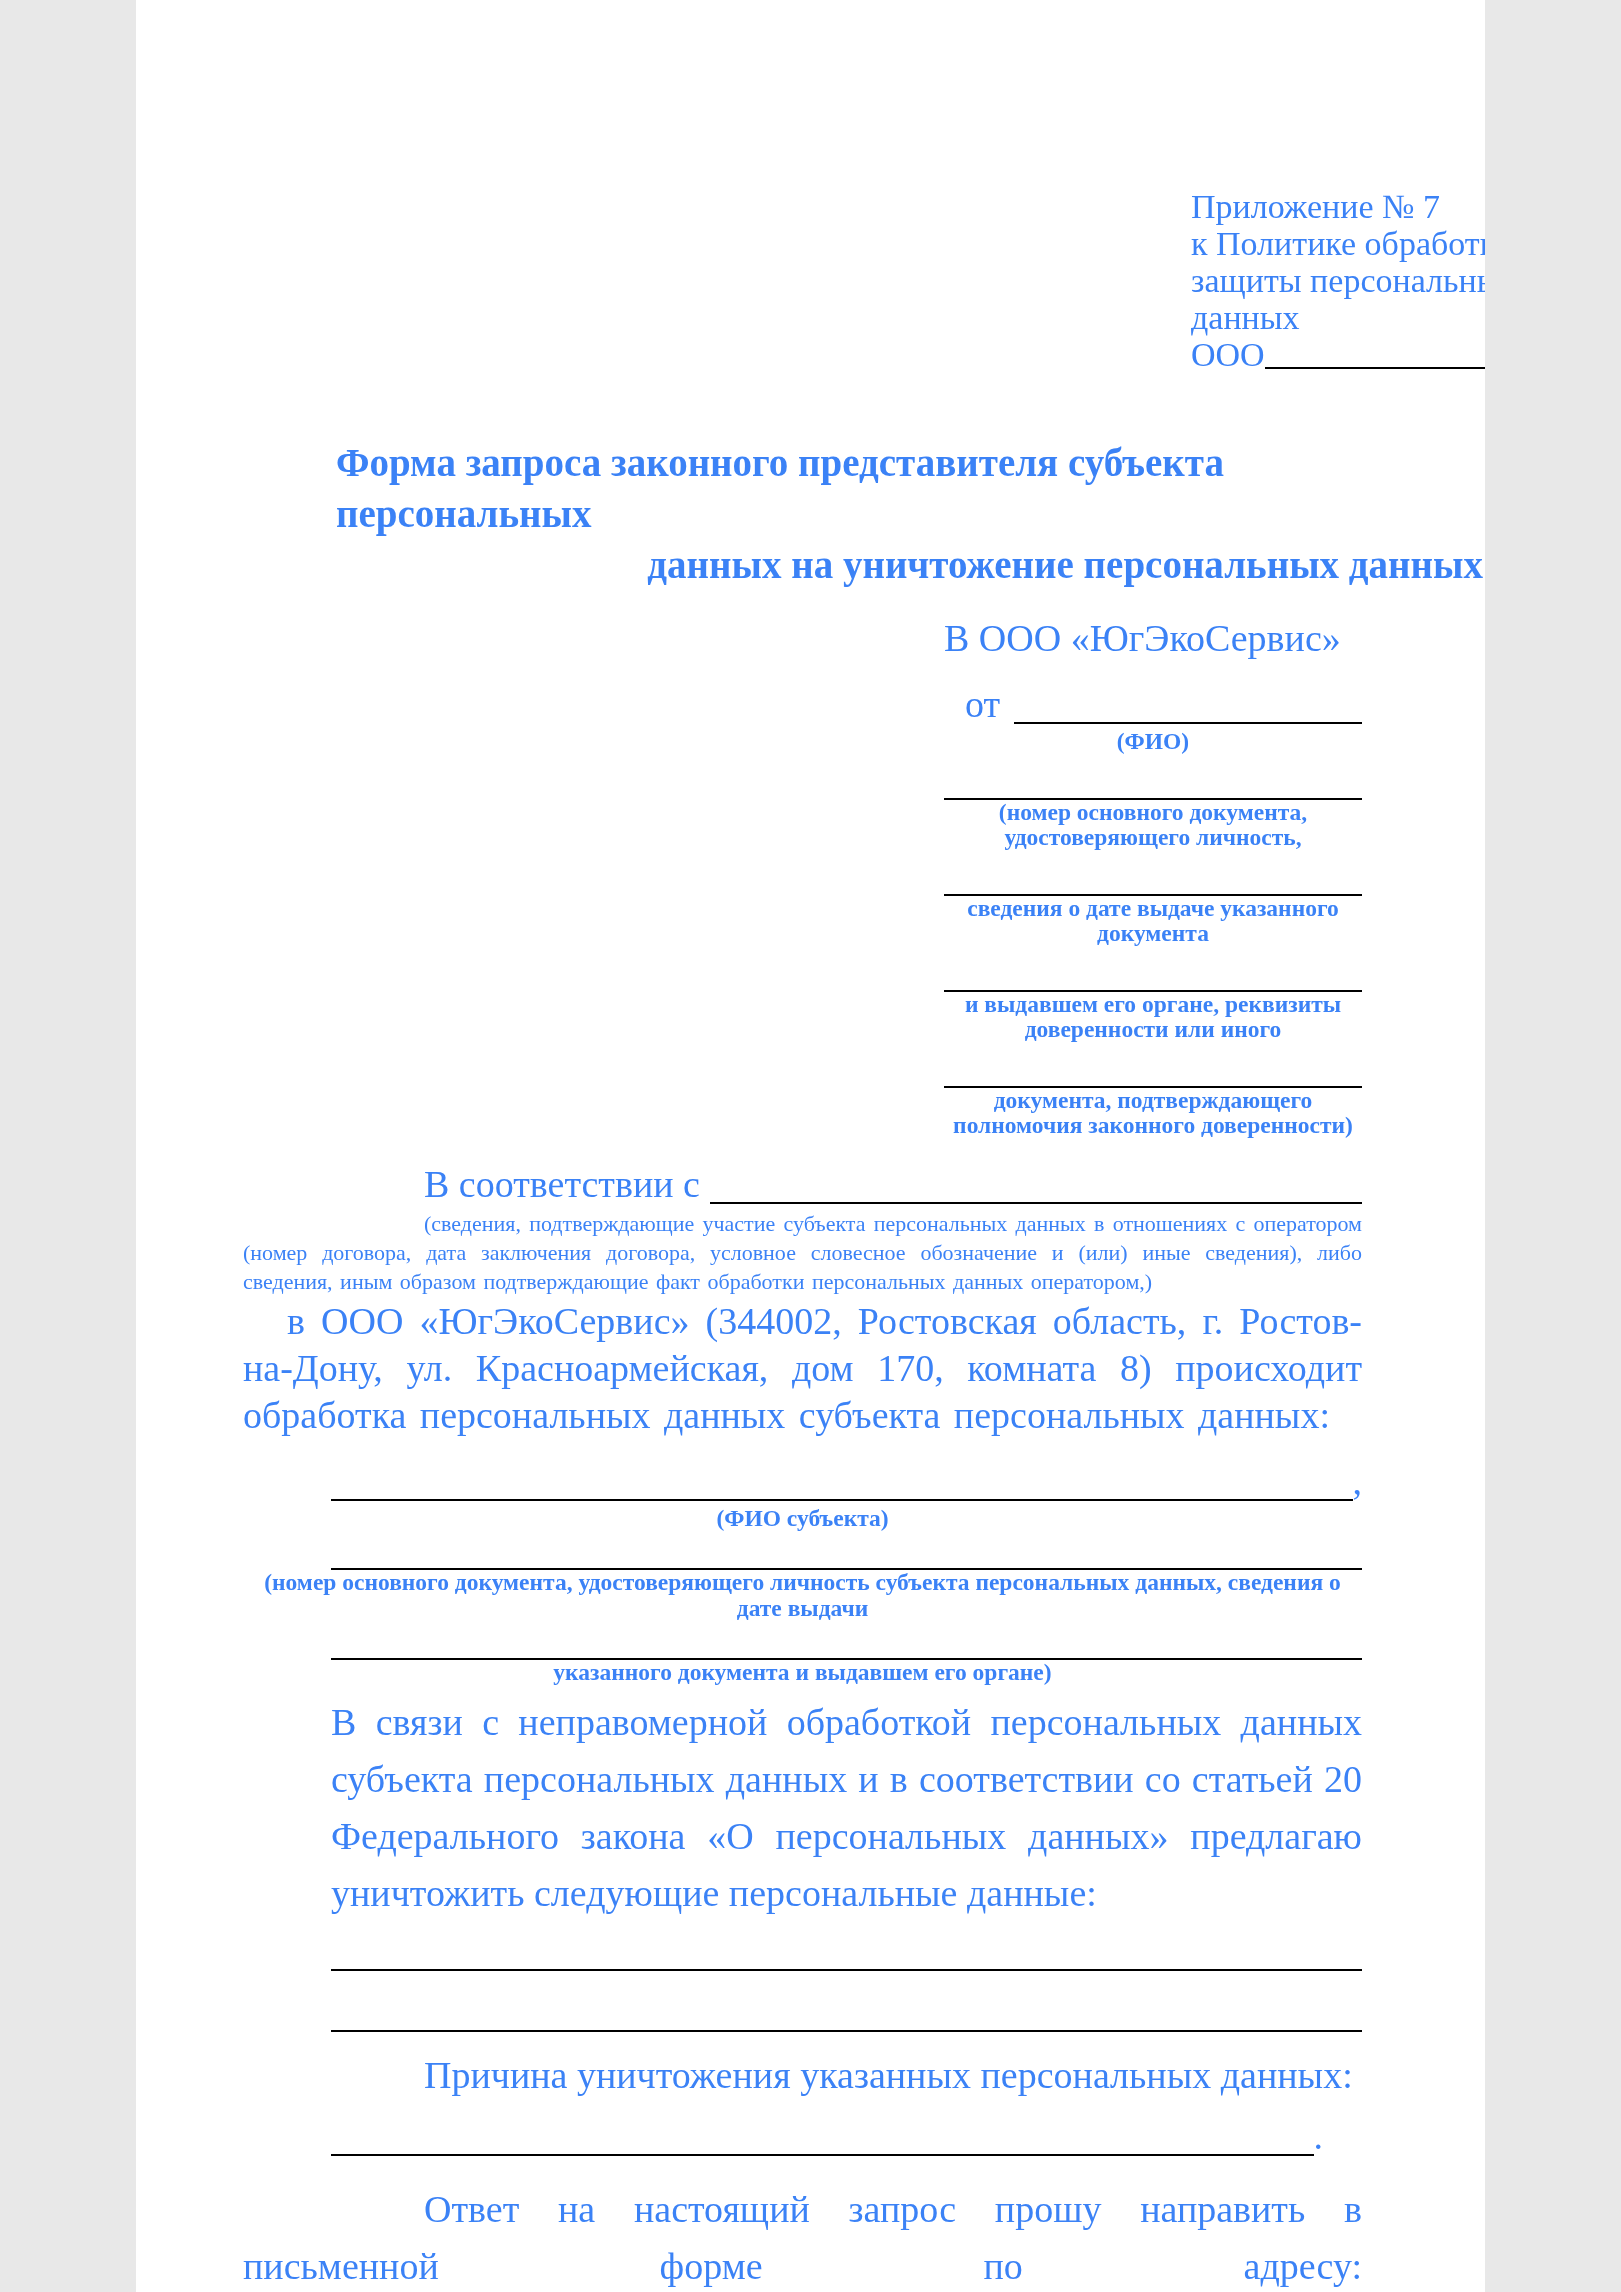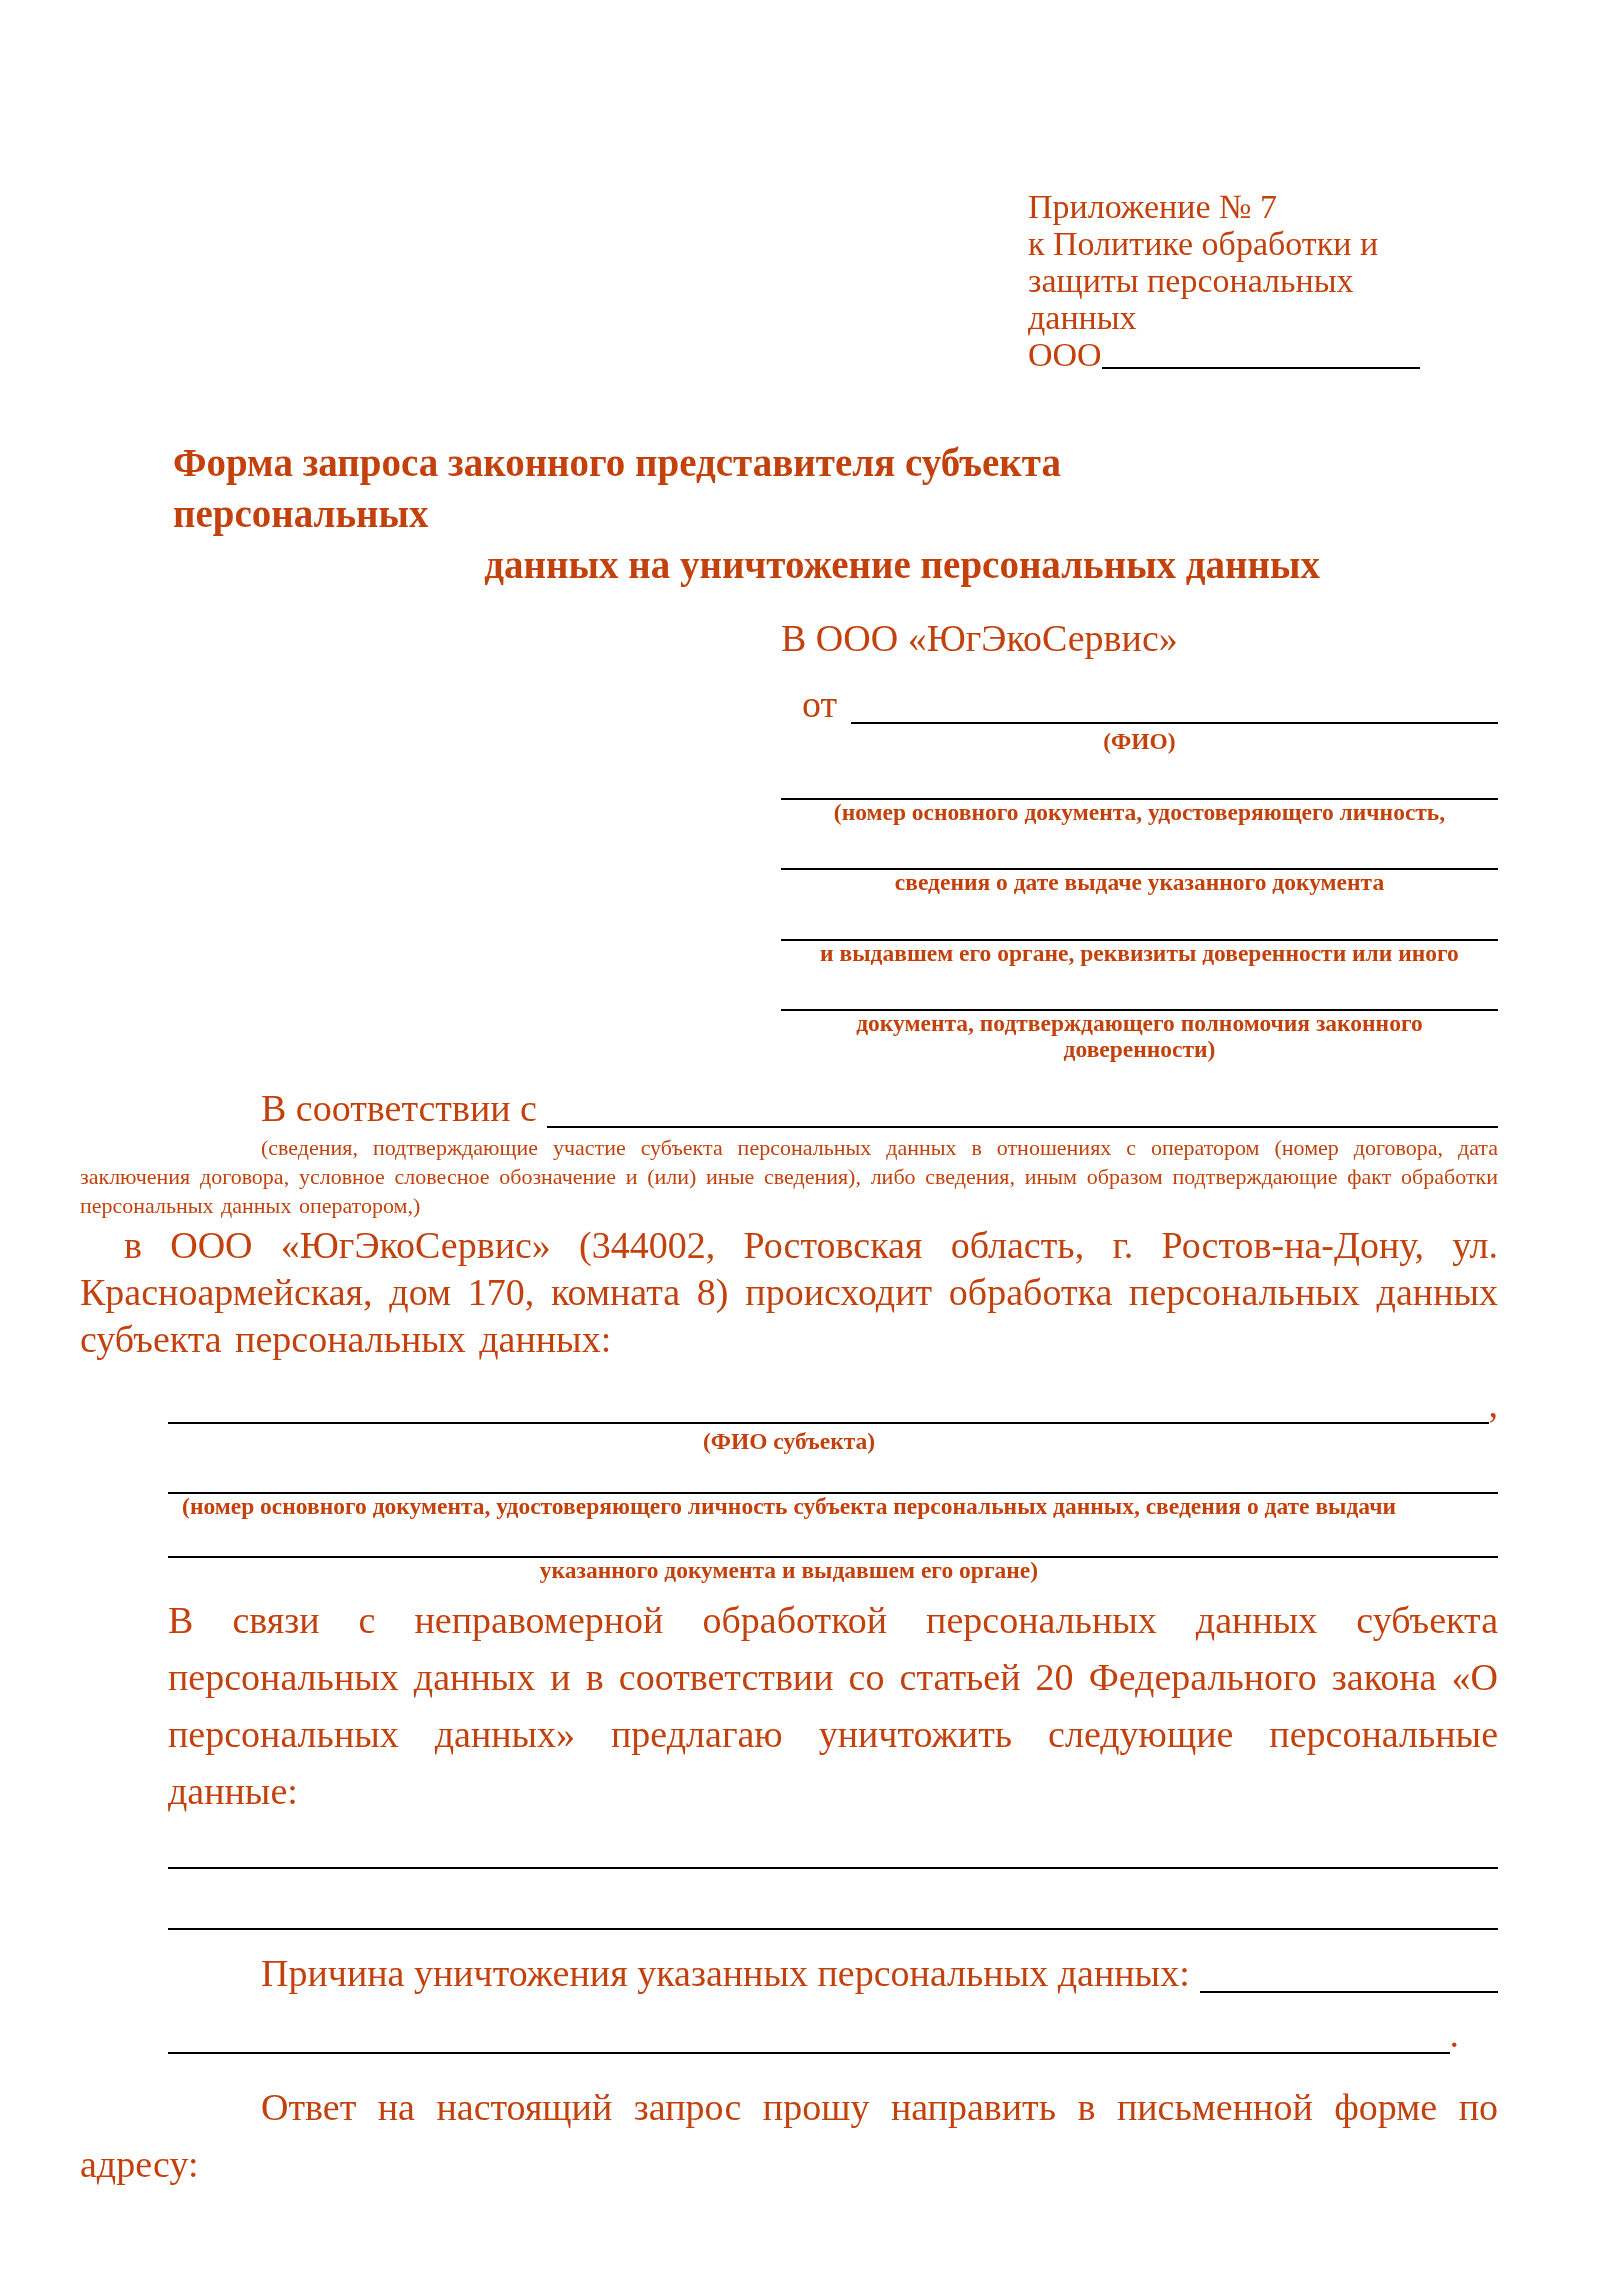--- a/index.html
+++ b/index.html
@@ -1,25 +1,25 @@
 <!DOCTYPE html>
 <html><head>
 <meta charset="utf-8">
 <style>
   html,body { margin:0; padding:0; background:#e8e8e8; }
   .page {
     position:relative;
-    width:1621px; height:2293px;
+    width:1349px; height:2293px;
     margin:0 auto;
     background:#ffffff;
-    color:#c2410c;
+    color:#3b82f6;
     font-family:"Liberation Serif","DejaVu Serif",serif;
     font-size:38px; line-height:49px;
     box-sizing:border-box;
-    padding:188px 123px 0 80px;
+    padding:188px 123px 0 107px;
     overflow:hidden;
   }
   .row { display:flex; align-items:stretch; }
   .fill { flex:1 1 auto; border-bottom:2.9px solid #000; margin-bottom:4.9px; }
 
   
   .appendix { margin-left:948px; width:392px; font-size:34px; line-height:37px; }
   .appendix .fill { margin-bottom:3.9px; }
 
   

